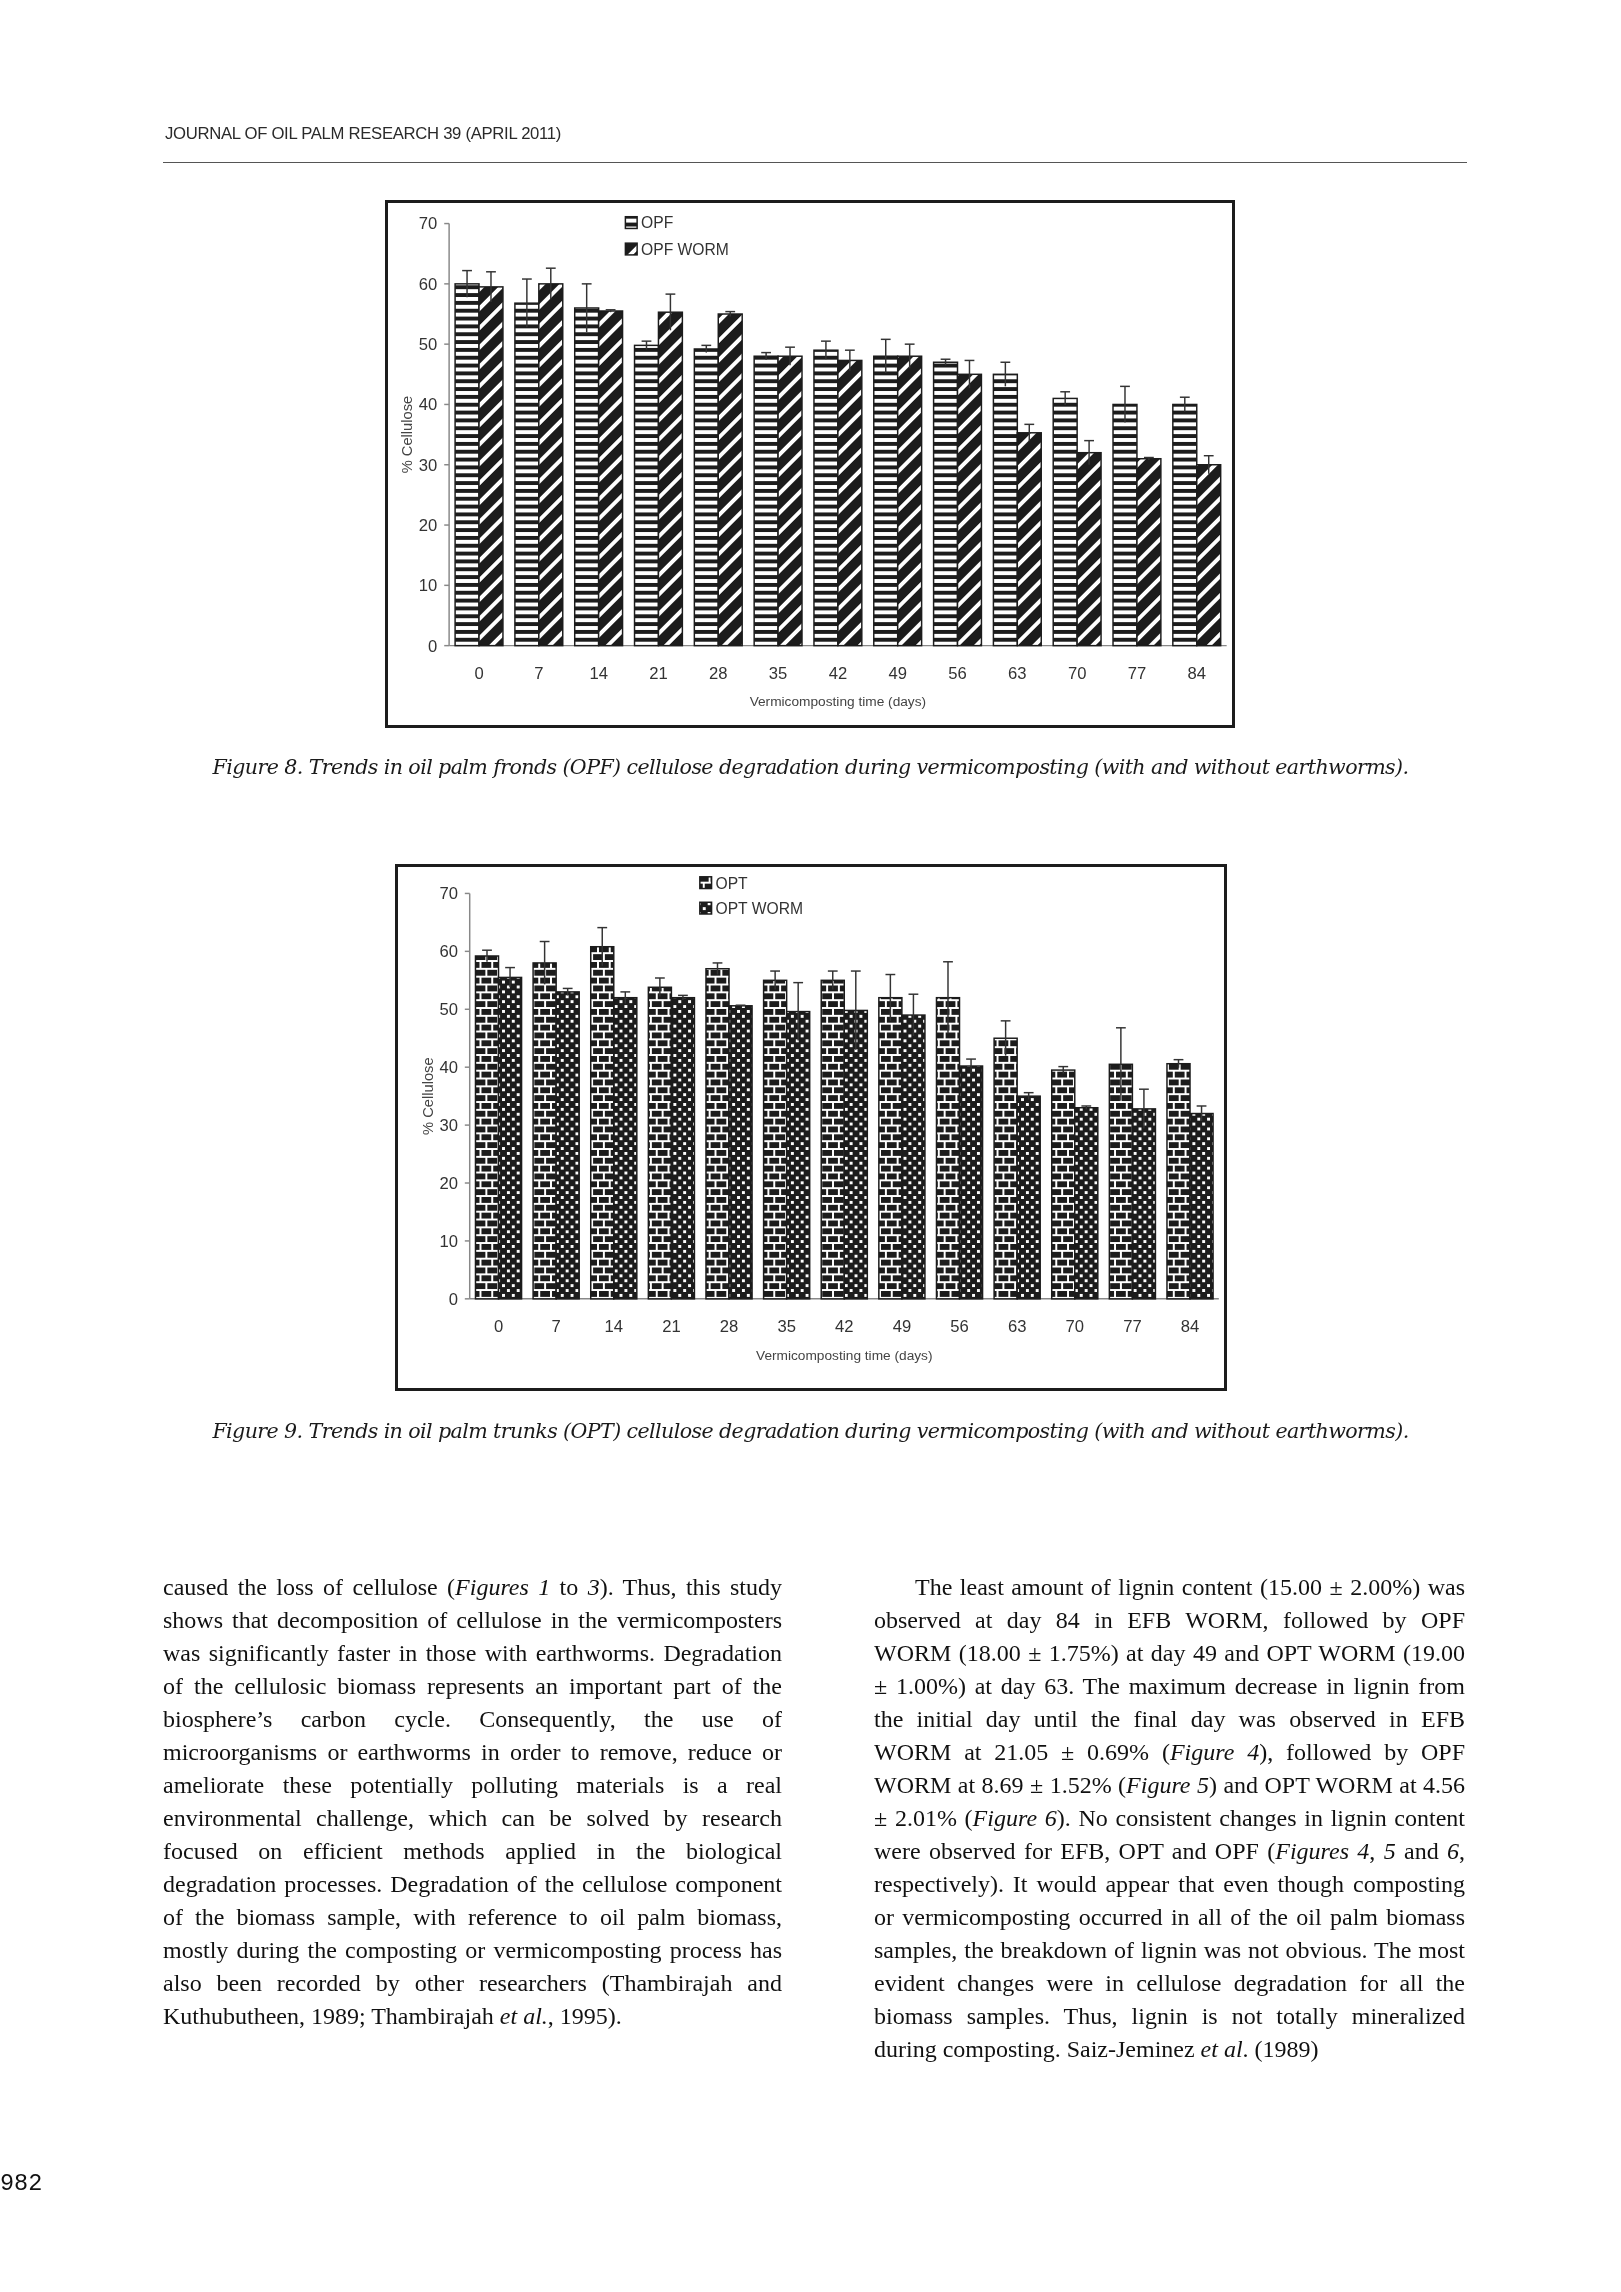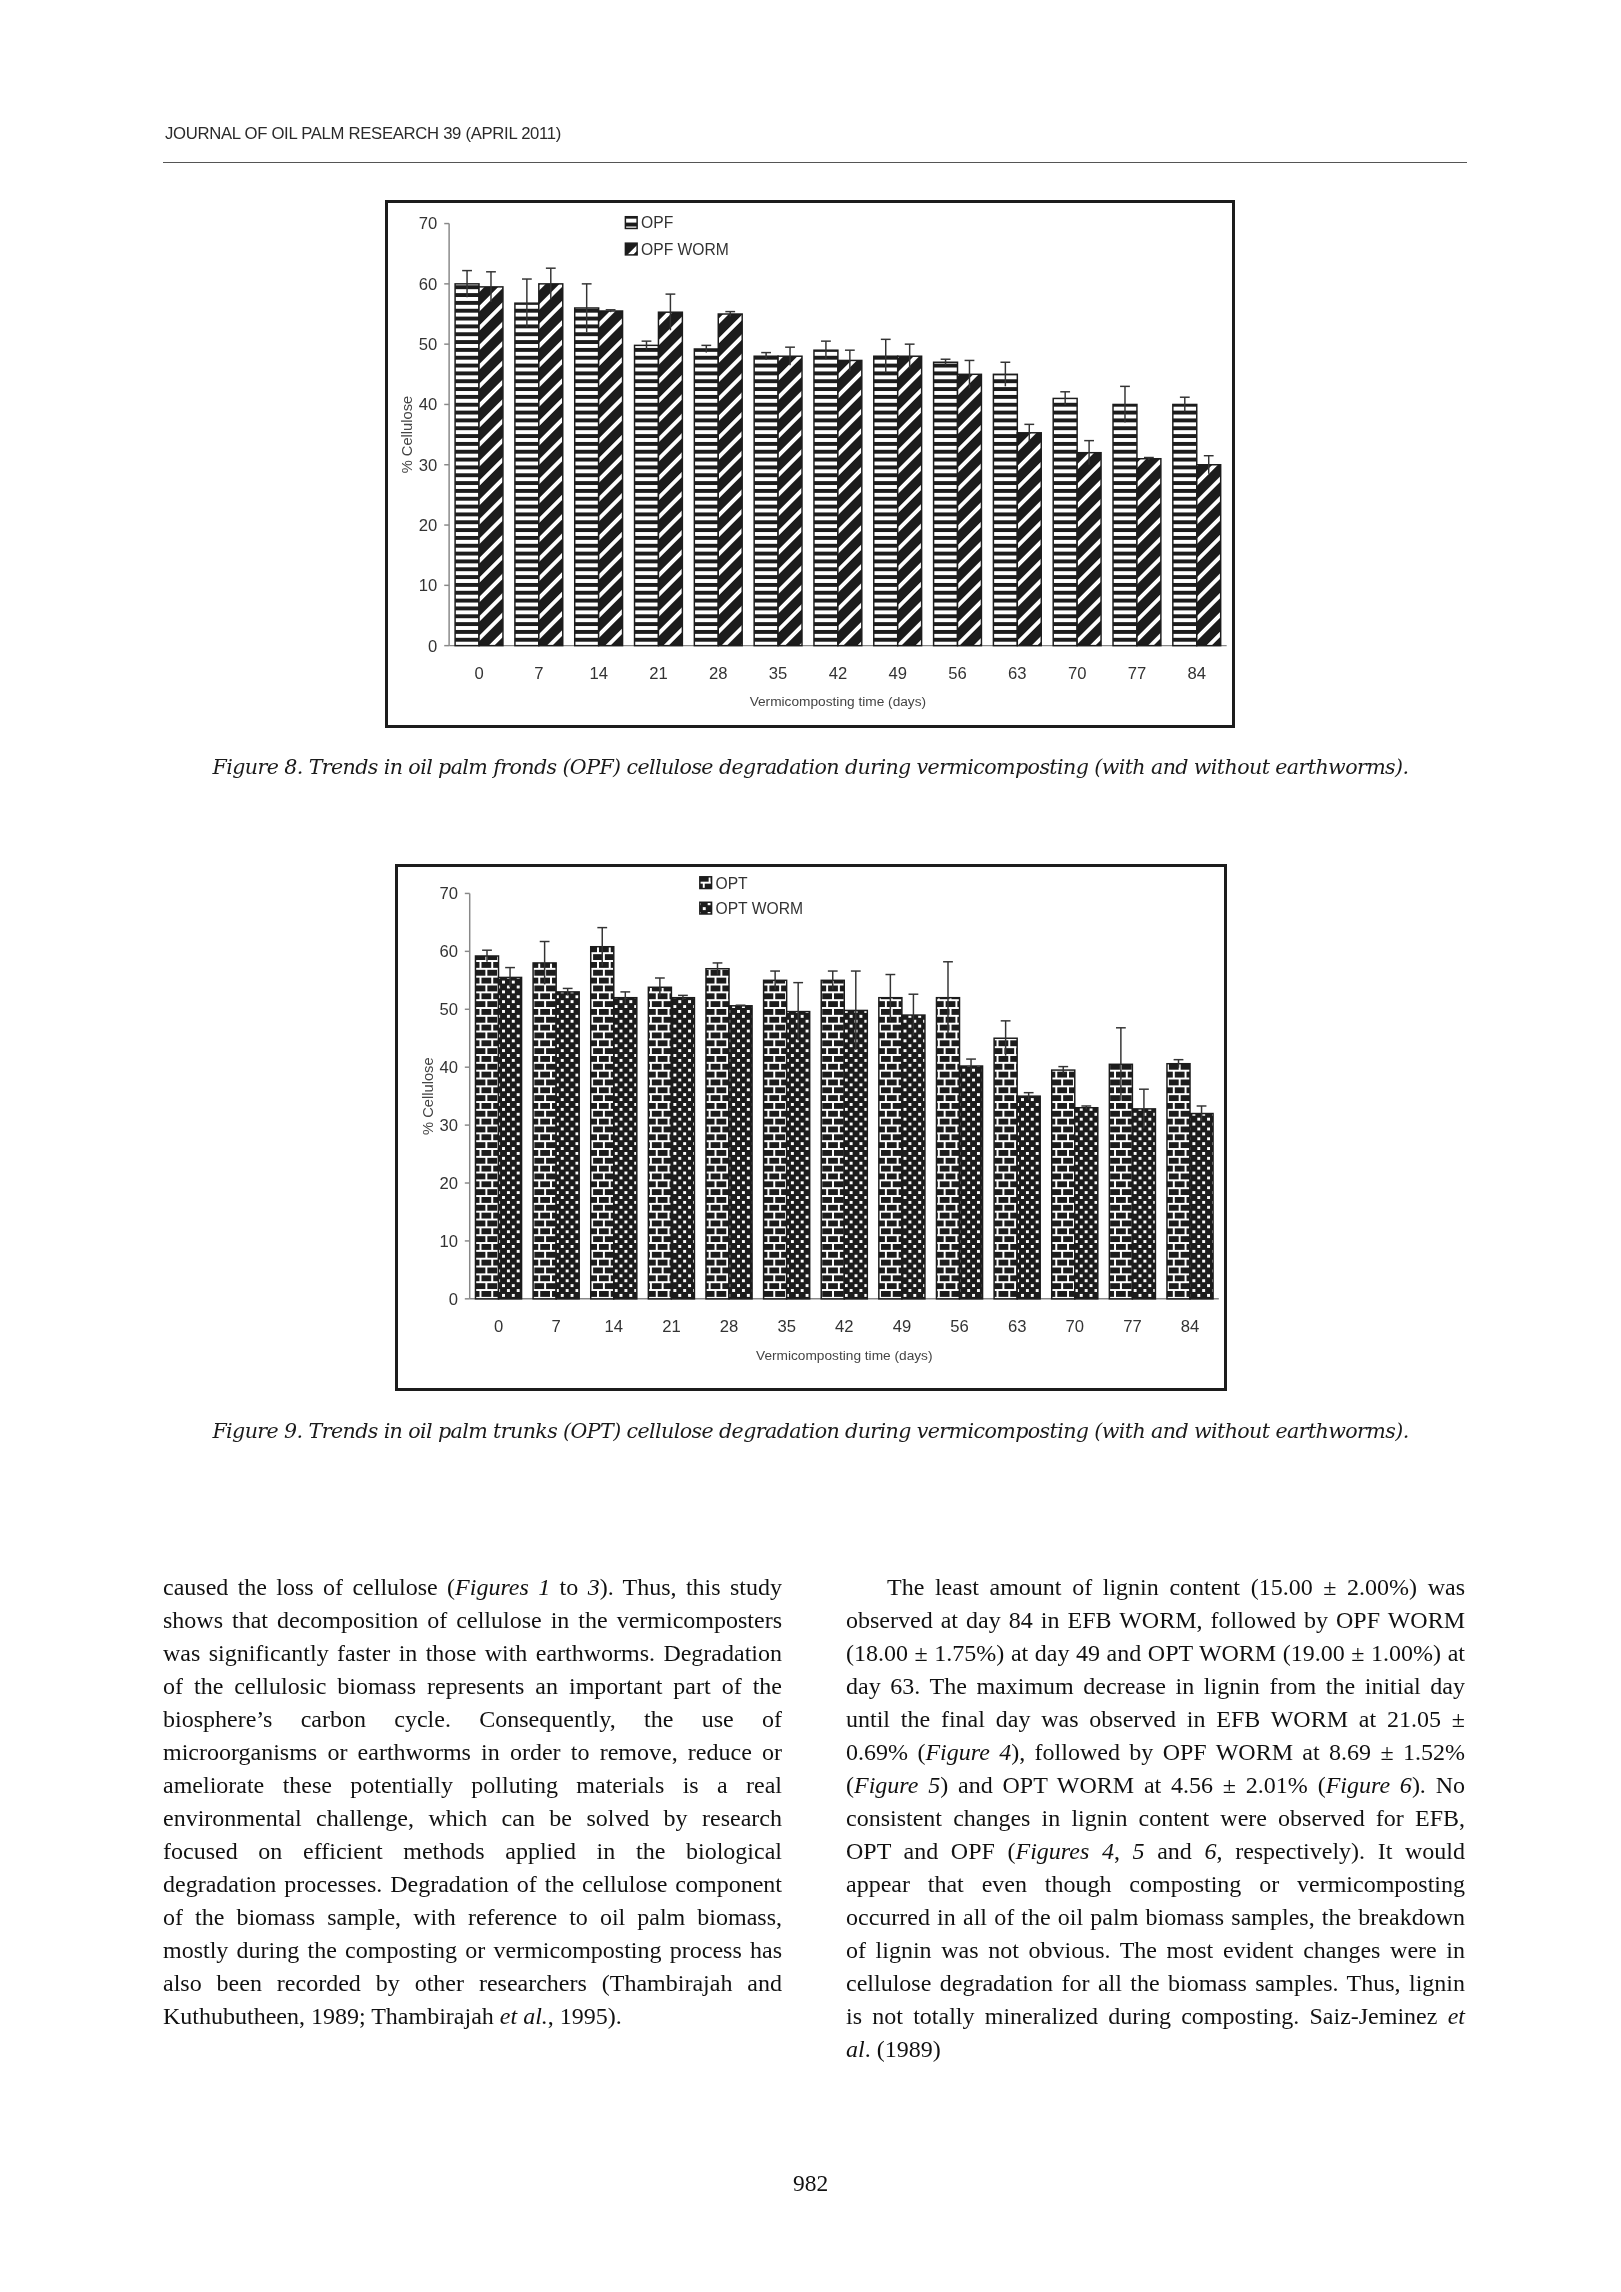--- a/index.html
+++ b/index.html
@@ -10,22 +10,22 @@
   #fig2 { left:385px; top:200px; width:850px; height:528px; }
   #fig3 { left:395px; top:864px; width:832px; height:527px; }
   .figbox svg { position:absolute; left:0; top:0; }
   .caption { position:absolute; left:196px; width:1229px; text-align:center; font-family:"DejaVu Serif", serif; font-style:italic; font-size:20.6px; line-height:28px; color:#1a1a1a; letter-spacing:-0.6px; }
   #cap2 { top:753px; }
   #cap3 { top:1417px; }
   .col { position:absolute; top:1571px; width:619px; font-family:"Liberation Serif", serif; font-size:24px; line-height:33px; text-align:justify; color:#111; }
   .col p { margin:0; }
   #col-left { left:163px; }
   #col-right { left:846px; }
-  #col-right p { text-indent:41px; }
-  .pagenum { position:absolute; left:0; width:1621px; top:2170px; text-align:center; font-family:Liberation Serif, serif; font-size:23.5px; color:#111; }
+  #col-right p { text-indent:41px;margin-left:28px; }
+  .pagenum { position:absolute; left:0; width:1621px; top:2170px; text-align:left; font-family:Liberation Mono, monospace; font-size:23.5px; color:#111; }
   .it { font-style:italic; }
 </style>
 </head>
 <body>
 
 <div class="running-head">JOURNAL OF OIL PALM RESEARCH 39 (APRIL 2011)</div>
 <div class="head-rule"></div>
 
 <div class="figbox" id="fig2">
     <svg width="842" height="520" viewBox="0 0 859 531">

